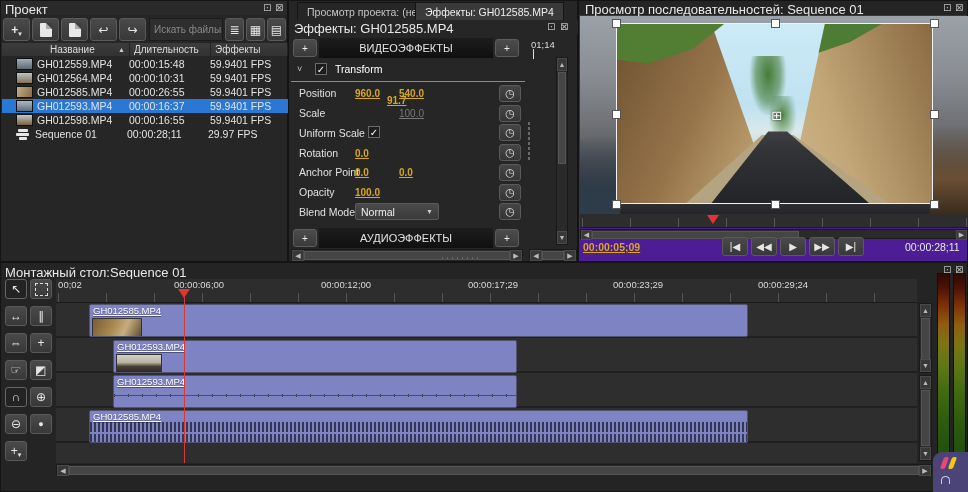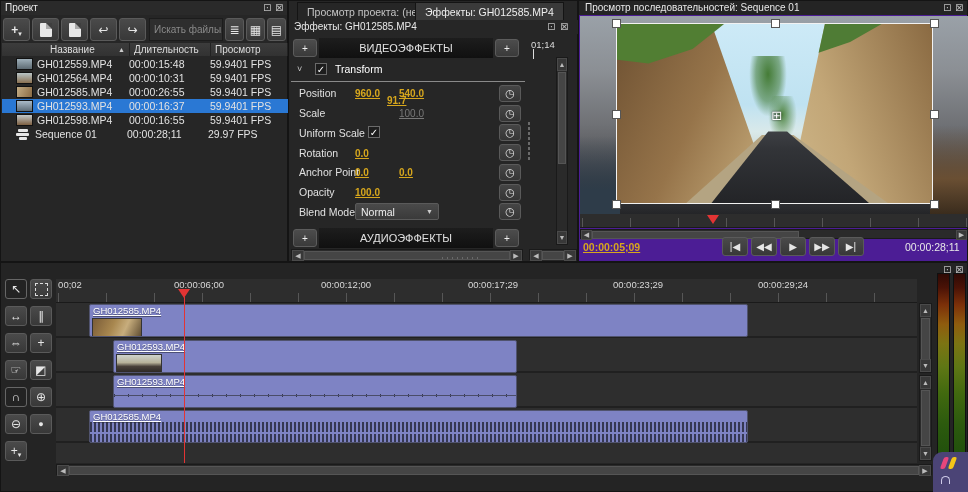--- a/index.html
+++ b/index.html
@@ -1,21 +1,21 @@
 <!DOCTYPE html>
 <html><head>
 <meta charset="utf-8">
 <style>
   html,body{margin:0;padding:0;background:#181818;}
   body{width:968px;height:492px;position:relative;overflow:hidden;
        font-family:"Liberation Sans","DejaVu Sans",sans-serif;color:#ddd;
        font-size:11px;-webkit-font-smoothing:antialiased;}
   .ab{position:absolute;box-sizing:border-box;}
   .panel{background:#262626;border:1px solid #141414;}
-  .ptitle{font-size:10px;color:#e8e8e8;padding:1px 4px;background:#2a2a2a;}
+  .ptitle{font-size:13px;color:#e8e8e8;padding:1px 4px;background:#2a2a2a;}
   .chrome{color:#bbb;font-size:10px;letter-spacing:1px;}
   .btn{background:linear-gradient(180deg,#4a4a4a,#383838);border:1px solid #5a5a5a;
        border-radius:3px;color:#e6e6e6;display:flex;align-items:center;justify-content:center;
        font-size:12px;cursor:default;}
   .btn.small{font-size:10px;}
   .btn.active{background:#232323;border-color:#666;}
   .search{background:#2e2e2e;border:1px solid #1c1c1c;color:#8a8a8a;font-size:10px;
           display:flex;align-items:center;padding:0 4px;overflow:hidden;white-space:nowrap;}
   .th{background:linear-gradient(180deg,#3c3c3c,#323232);border-right:1px solid #222;
       color:#ddd;font-size:10px;display:flex;align-items:center;padding:0 4px;}
@@ -111,21 +111,21 @@
     </div>
 
   <div class="ab th" style="left:1px;top:42px;width:128px;height:13px;padding-left:48px;">
     <span>Название</span>
     <span style="margin-left:auto;font-size:7px;color:#ccc;">▲</span>
   </div>
   <div class="ab th" style="left:129px;top:42px;width:81px;height:13px;">
       <span>Длительность</span>
     </div>
   <div class="ab th" style="left:210px;top:42px;width:77px;height:13px;">
-      <span>Просмотр</span>
+      <span>Эффекты</span>
     </div>
 
   <div class="ab row" style="left:1px;top:56px;width:286px;height:14px;">
     <span style="width:14px;"></span>
       <span class="thumb" style="background:linear-gradient(180deg,#9fb0ba,#5d6a72);"></span>
     <span class="cell-name">GH012559.MP4</span>
     <span class="cell-dur">00:00:15:48</span>
     <span class="cell-fps">59.9401 FPS</span>
   </div>
   <div class="ab row" style="left:1px;top:70px;width:286px;height:14px;">
@@ -355,20 +355,21 @@
   <div class="ab btn small" style="left:230px;top:236px;width:26px;height:19px;">
       <span>▶▶</span>
     </div>
   <div class="ab btn small" style="left:259px;top:236px;width:26px;height:19px;">
       <span>▶|</span>
     </div>
   <span class="ab" style="left:326px;top:240px;font-size:10.5px;color:#e8e8e8;">00:00:28;11</span>
 </div>
 
 <div class="ab panel" style="left:0;top:262px;width:968px;height:230px;background:#242424;">
+  <div class="ab ptitle" style="left:0;top:1px;width:966px;height:13px;background:#242424;">Монтажный стол:Sequence 01</div>
   <span class="ab chrome" style="left:942px;top:1px;">⊡</span>
   <span class="ab chrome" style="left:954px;top:1px;">⊠</span>
 
   <div class="ab btn tool active" style="left:4px;top:16px;">
       <span>↖</span>
     </div>
   <div class="ab btn tool" style="left:29px;top:16px;">
       <span style="width:11px;height:11px;border:1px dashed #ddd;"></span>
     </div>
   <div class="ab btn tool" style="left:4px;top:43px;">

